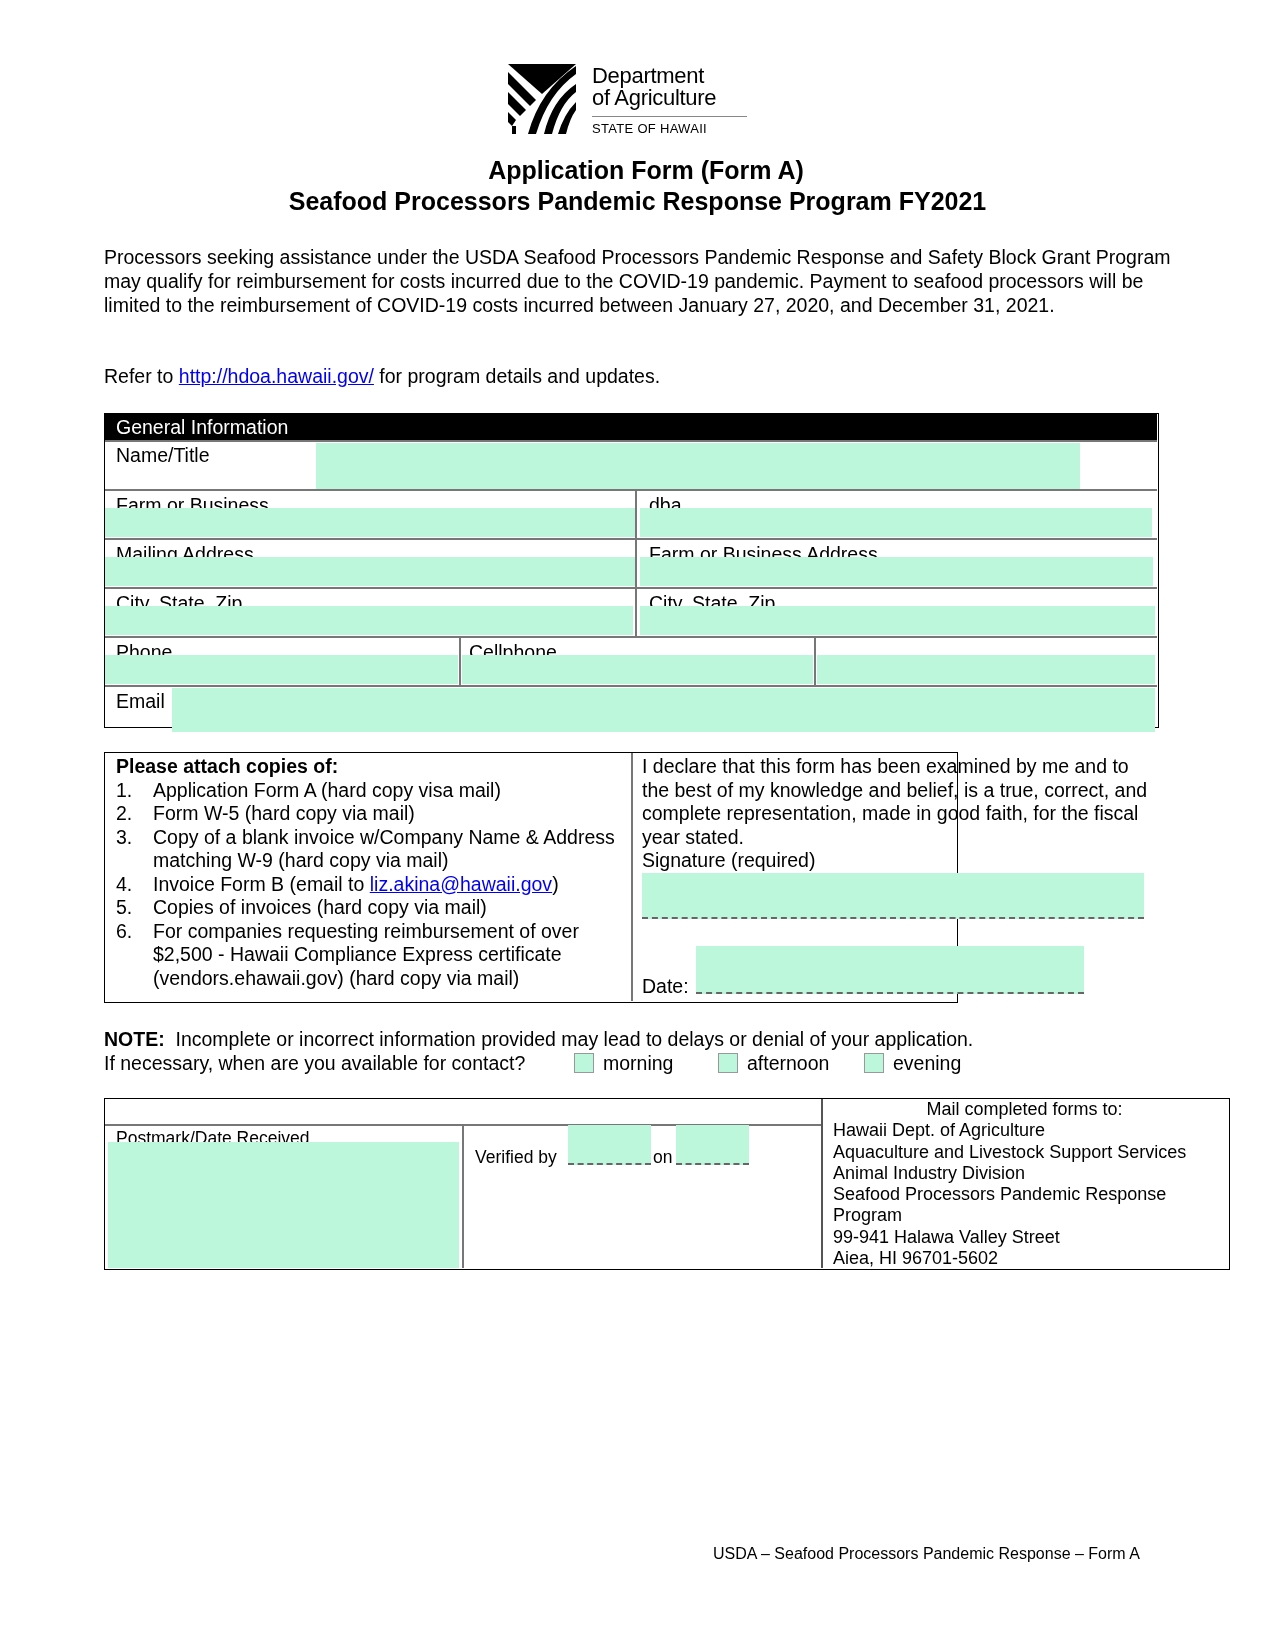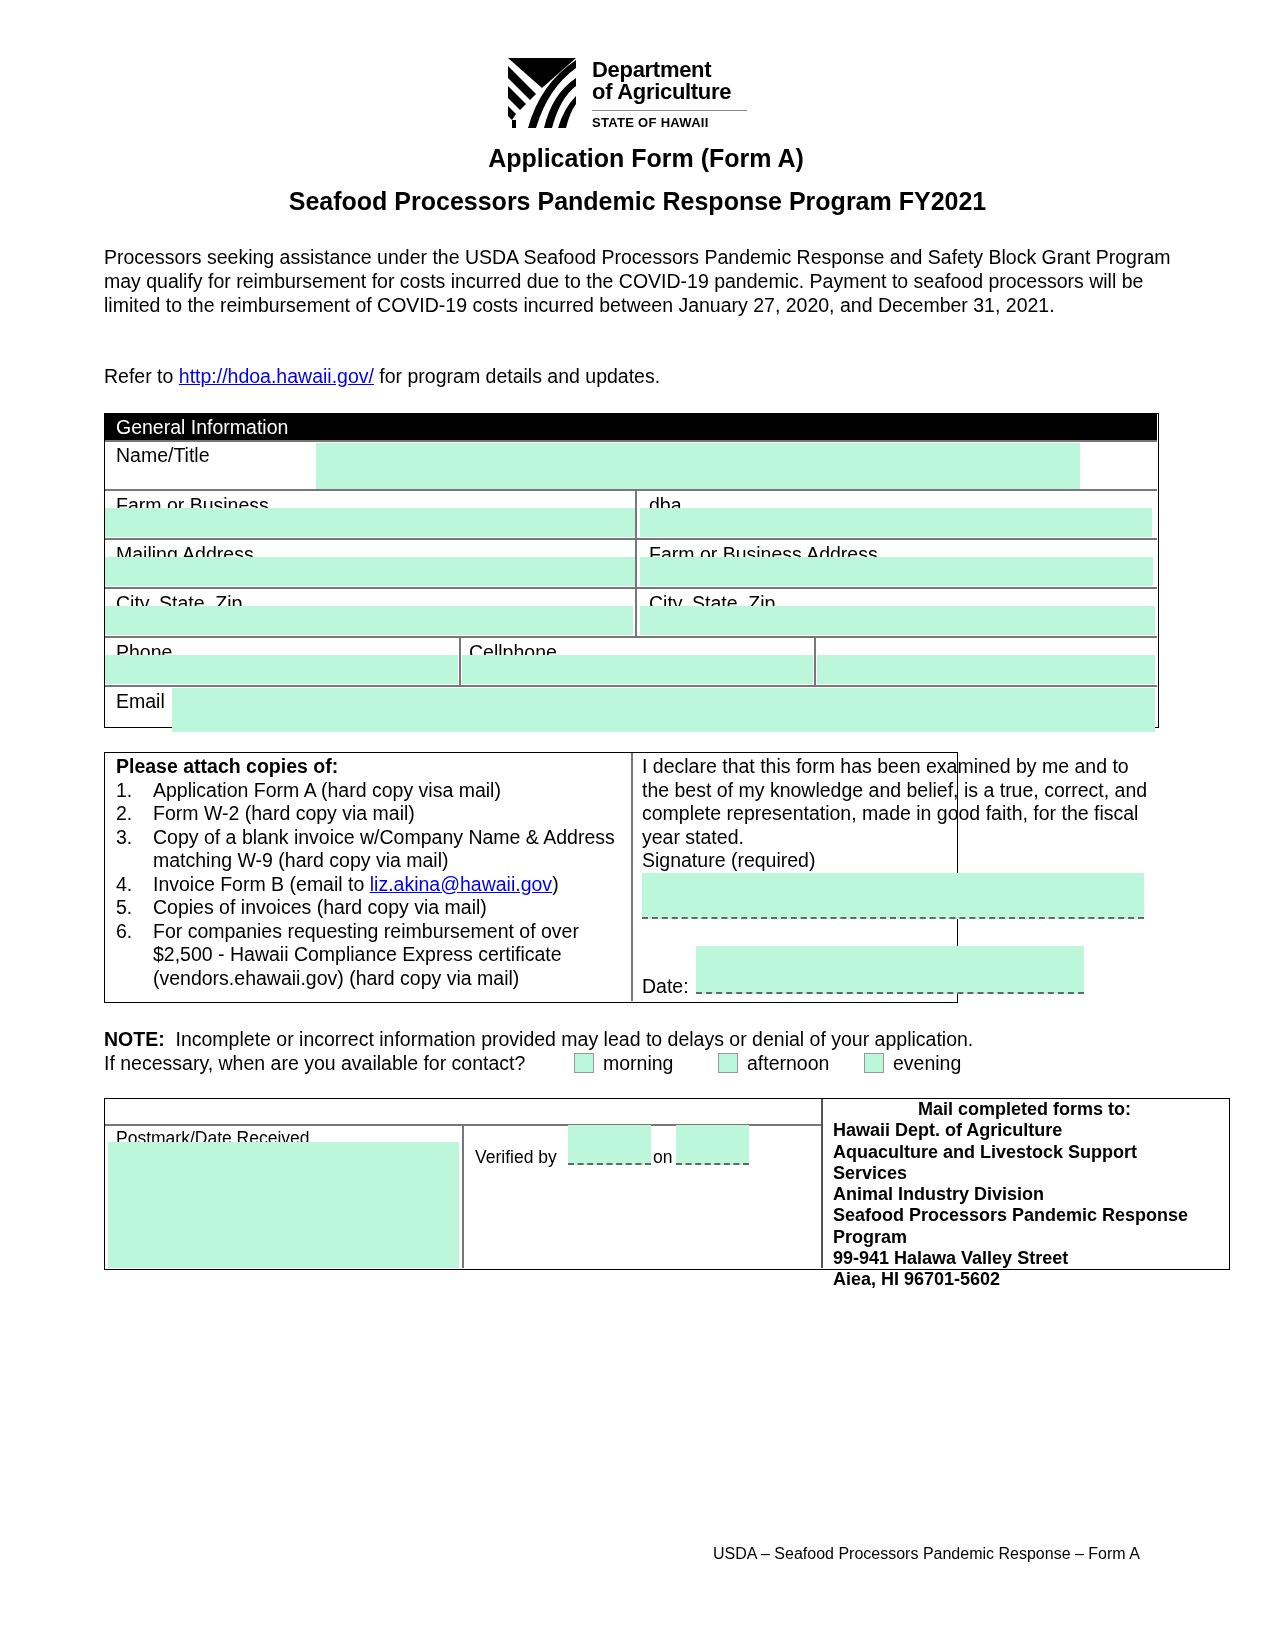--- a/index.html
+++ b/index.html
@@ -3,21 +3,21 @@
 <meta charset="utf-8">
 <style>
   * { box-sizing: border-box; margin: 0; padding: 0; }
   html, body { width: 1275px; height: 1649px; background: #ffffff; }
   body { position: relative; font-family: "Liberation Sans", sans-serif; color: #000; overflow: hidden; }
   .abs { position: absolute; }
   .fill { background: #bdf7db; position: absolute; }
   a.link { color: #0000ee; text-decoration: underline; margin-top: 24px; }
 
   
-  #logo { left: 508px; top: 58px; width: 245px; height: 75px; font-weight: bold; }
+  #logo { left: 508px; top: 64px; width: 245px; height: 75px; }
   #logo .mark { position: absolute; left: 0; top: 0; width: 68px; height: 70px; }
   #logo .t1 { position: absolute; left: 84px; top: 0px; font-size: 22px; line-height: 24px; letter-spacing: -0.3px; }
   #logo .t2 { position: absolute; left: 84px; top: 22px; font-size: 22px; line-height: 24px; letter-spacing: -0.3px; }
   #logo .rule { position: absolute; left: 84px; top: 52px; width: 155px; height: 1px; background: #888; }
   #logo .t3 { position: absolute; left: 84px; top: 57px; font-size: 13px; line-height: 16px; letter-spacing: 0.3px; }
 
   .title { left: 0; width: 1275px; text-align: center; font-weight: bold; font-size: 25px; line-height: 30px; }
 
   .para { left: 104px; width: 1080px; font-size: 19.5px; line-height: 24px; }
 
@@ -37,21 +37,21 @@
   #attach ol li .num { position: absolute; left: 0; top: 0; }
   #attach .right { position: absolute; left: 537px; top: 2px; width: 510px; font-size: 19.5px; line-height: 23.5px; }
 
   .dashline { position: absolute; height: 0; border-bottom: 2px dashed #666; }
 
   .note { left: 104px; font-size: 19.5px; line-height: 24px; white-space: nowrap; }
   .cb { position: absolute; width: 20px; height: 20px; background: #bdf7db; border: 1px solid #999; }
 
   
   #office { left: 104px; top: 1098px; width: 1126px; height: 172px; border: 1.5px solid #000; }
-  #office .mail { position: absolute; left: 718px; top: 0; width: 393px; font-size: 18px; line-height: 21.3px; padding-left: 10px; font-weight: bold; }
+  #office .mail { position: absolute; left: 718px; top: 0; width: 393px; font-size: 18px; line-height: 21.3px; padding-left: 10px; }
   #office .mail .c { text-align: center; padding-left: 0; }
   .small { font-size: 17.5px; }
 
   .footer { left: 713px; top: 1544px; font-size: 16px; line-height: 20px; white-space: nowrap; }
 </style>
 </head>
 <body>
 
 <div id="logo" class="abs">
   <svg class="mark" viewBox="0 0 68 70">
@@ -63,21 +63,21 @@
     <path d="M68,28 Q52,40 44,70 L36,70 Q44,36 68,20 Z" fill="#000"></path>
     <path d="M68,46 Q62,54 58,70 L50,70 Q56,50 68,38 Z" fill="#000"></path>
     <rect x="4" y="62" width="4" height="8" fill="#000"></rect>
   </svg>
   <div class="t1">Department</div>
   <div class="t2">of Agriculture</div>
   <div class="rule"></div>
   <div class="t3">STATE OF HAWAII</div>
 </div>
 
-<div class="abs title" style="top:143px;padding-left:17px;">Application Form (Form A)</div>
+<div class="abs title" style="top:155px;padding-left:17px;">Application Form (Form A)</div>
 <div class="abs title" style="top:186px;">Seafood Processors Pandemic Response Program FY2021</div>
 
 <div class="abs para" style="top:245px;">Processors seeking assistance under the USDA Seafood Processors Pandemic Response and Safety Block Grant Program may qualify for reimbursement for costs incurred due to the COVID-19 pandemic.  Payment to seafood processors will be limited to the reimbursement of COVID-19 costs incurred between January 27, 2020, and December 31, 2021.</div>
 <div class="abs para" style="top:364px;">
   <span>Refer to </span><a class="link">http://hdoa.hawaii.gov/</a><span> for program details and updates.</span>
 </div>
 
 <div id="gen" class="abs">
   <div class="hdrbar" style="left:0;top:0;width:1052px;height:26px;">General Information</div>
   <div class="hline" style="left:0;top:26px;width:1052px;"></div>
@@ -118,21 +118,21 @@
 
   <div class="lbl" style="left:11px;top:276px;">Email</div>
   <div class="fill" style="left:67px;top:274px;width:983px;height:44px;"></div>
 </div>
 
 <div id="attach" class="abs">
   <div class="left">
     <div class="hd">Please attach copies of:</div>
     <ol>
       <li><span class="num">1.</span><span>Application Form A (hard copy visa mail)</span></li>
-      <li><span class="num">2.</span><span>Form W-2 (hard copy via mail)</span></li>
+      <li><span class="num">2.</span><span>Form W-5 (hard copy via mail)</span></li>
       <li><span class="num">3.</span><span>Copy of a blank invoice w/Company Name &amp; Address matching W-9 (hard copy via mail)</span></li>
       <li><span class="num">4.</span><span>Invoice Form B (email to </span><a class="link">liz.akina@hawaii.gov</a><span>)</span></li>
       <li><span class="num">5.</span><span>Copies of invoices (hard copy via mail)</span></li>
       <li><span class="num">6.</span><span>For companies requesting reimbursement of over $2,500 - Hawaii Compliance Express certificate (vendors.ehawaii.gov) (hard copy via mail)</span></li>
     </ol>
   </div>
   <div class="vline" style="left:526px;top:0;height:248px;"></div>
   <div class="right">
     <div>I declare that this form has been examined by me and to the best of my knowledge and belief, is a true, correct, and complete representation, made in good faith, for the fiscal year stated.</div>
     <div>Signature (required)</div>

